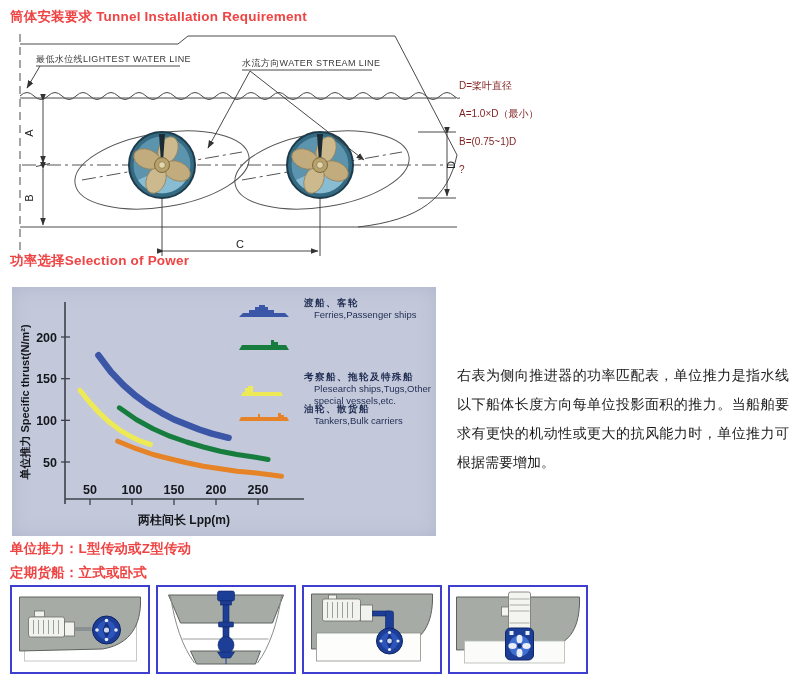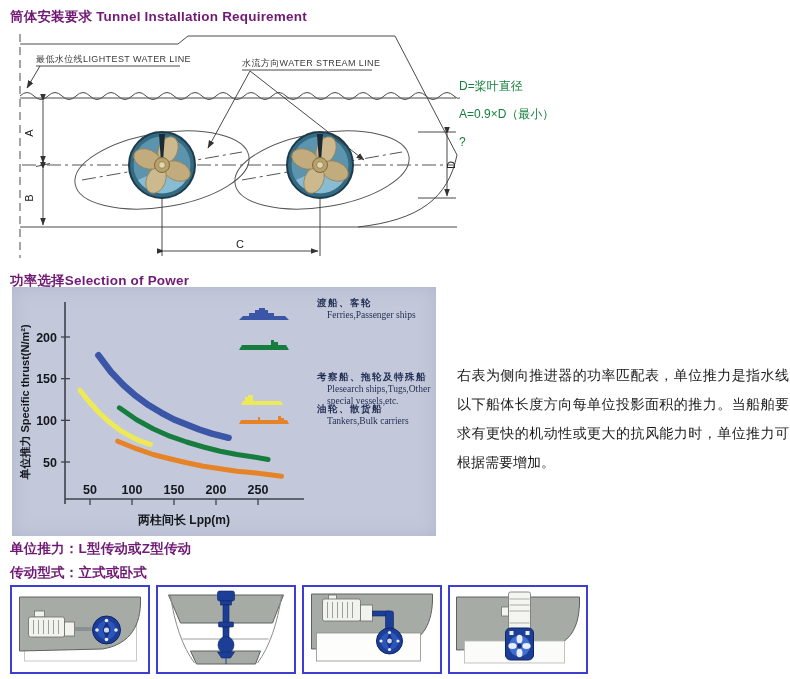--- a/index.html
+++ b/index.html
@@ -1,31 +1,31 @@
 <!DOCTYPE html>
 <html><head>
 <meta charset="utf-8">
 <style>
   html,body{margin:0;padding:0;}
   body{
     width:790px;height:679px;position:relative;background:#ffffff;
     font-family:"Liberation Sans",sans-serif;color:#111;overflow:hidden;
   }
-  .sec-title{position:absolute;left:10px;font-size:13.5px;font-weight:bold;color:#701a75;white-space:nowrap;letter-spacing:.2px;}
+  .sec-title{position:absolute;left:10px;font-size:13.5px;font-weight:bold;color:#ef4444;white-space:nowrap;letter-spacing:.2px;}
   
   .diagram{position:absolute;left:10px;top:30px;width:450px;height:238px;}
   .diagram svg{width:100%;height:100%;}
   .diagram text{font-family:"Liberation Sans",sans-serif;}
   
-  .notes{position:absolute;left:459px;top:72px;width:331px;font-size:12px;line-height:28px;color:#15803d;}
+  .notes{position:absolute;left:459px;top:72px;width:331px;font-size:10px;line-height:28px;color:#7f1d1d;}
   
   .chart{position:absolute;left:12px;top:287px;width:424px;height:249px;background:#c3c9da;box-shadow:inset 0 0 18px rgba(120,130,160,.25);}
   .chart svg.plot{position:absolute;left:0;top:0;width:424px;height:249px;}
   .chart svg text{font-family:"Liberation Sans",sans-serif;}
-  .lg-row{position:absolute;left:226px;display:flex;gap:27px;align-items:flex-end;font-family:Liberation Serif, serif;}
+  .lg-row{position:absolute;left:226px;display:flex;gap:14px;align-items:center;}
   .lg-icon{width:52px;height:16px;flex:0 0 52px;margin-top:2px;}
   .lg-txt{font-size:9.5px;line-height:12px;color:#1f2c52;}
   .lg-zh{font-weight:bold;letter-spacing:1.5px;white-space:nowrap;}
   .lg-en{width:130px;padding-left:10px;}
   
   .power-note{position:absolute;left:457px;top:361px;width:332px;font-size:14px;line-height:29px;color:#1b1b1b;text-align:justify;font-family:Liberation Serif, serif;}
   
   .frow{position:absolute;left:10px;top:585px;display:flex;gap:6px;}
   .fbox{width:140px;height:89px;border:2px solid #3e3ed0;background:#ffffff;box-sizing:border-box;padding:2px;}
   .fbox svg{width:100%;height:100%;display:block;}
@@ -103,25 +103,26 @@
     <text x="23" y="103" transform="rotate(-90 23 103)" text-anchor="middle">A</text>
     <text x="23" y="168" transform="rotate(-90 23 168)" text-anchor="middle">B</text>
     <text x="230" y="218" text-anchor="middle">C</text>
     <text x="445" y="135" transform="rotate(-90 445 135)" text-anchor="middle">D</text>
   </g>
 </svg>
 </div>
 
 <div class="notes">
   <div>D=桨叶直径</div>
-  <div>A=0.9×D（最小）</div>
+  <div>A=1.0×D（最小）</div>
+  <div>B=(0.75~1)D</div>
   <div>?</div>
 </div>
 
-<div class="sec-title" style="top:272px">功率选择Selection of Power</div>
+<div class="sec-title" style="top:252px">功率选择Selection of Power</div>
 
 <div class="chart" style="background: rgb(195, 201, 218);">
   <svg class="plot" viewBox="0 0 424 249">
       <line x1="53" y1="15" x2="53" y2="217" stroke="#3f424b" stroke-width="1.6"></line>
       <line x1="53" y1="212" x2="292" y2="212" stroke="#3f424b" stroke-width="1.6"></line>
       <line x1="49" y1="175" x2="58" y2="175" stroke="#3f424b" stroke-width="1.3"></line>
       <text x="45" y="179.5" text-anchor="end" font-size="12.5" font-weight="bold" fill="#14161c">50</text>
       <line x1="49" y1="133.33333333333331" x2="58" y2="133.33333333333331" stroke="#3f424b" stroke-width="1.3"></line>
       <text x="45" y="137.83333333333331" text-anchor="end" font-size="12.5" font-weight="bold" fill="#14161c">100</text>
       <line x1="49" y1="91.66666666666666" x2="58" y2="91.66666666666666" stroke="#3f424b" stroke-width="1.3"></line>
@@ -176,21 +177,21 @@
     <div class="lg-txt">
       <div class="lg-zh">油轮、散货船</div>
       <div class="lg-en">Tankers,Bulk carriers</div>
     </div>
   </div>
 </div>
 
 <div class="power-note">右表为侧向推进器的功率匹配表，单位推力是指水线以下船体长度方向每单位投影面积的推力。当船舶要求有更快的机动性或更大的抗风能力时，单位推力可根据需要增加。</div>
 
 <div class="sec-title" style="top:540px">单位推力：L型传动或Z型传动</div>
-<div class="sec-title" style="top:564px">传动型式：立式或卧式</div>
+<div class="sec-title" style="top:564px">定期货船：立式或卧式</div>
 
 <div class="frow">
 
   <div class="fbox">
     <svg viewBox="0 0 131 81">
       <rect x="10" y="20" width="112" height="52" fill="#ffffff" stroke="#c6cac6"></rect>
       <path d="M5,8 L126,8 L126,15 C125,41 112,56 88,60 L5,62 Z" fill="#a6aba6" stroke="#5d625e"></path>
       <g fill="#f2f2ee" stroke="#6a6f6a" stroke-width="0.8">
         <rect x="20" y="22" width="10" height="6"></rect>
         <rect x="14" y="28" width="36" height="20" rx="2"></rect>

